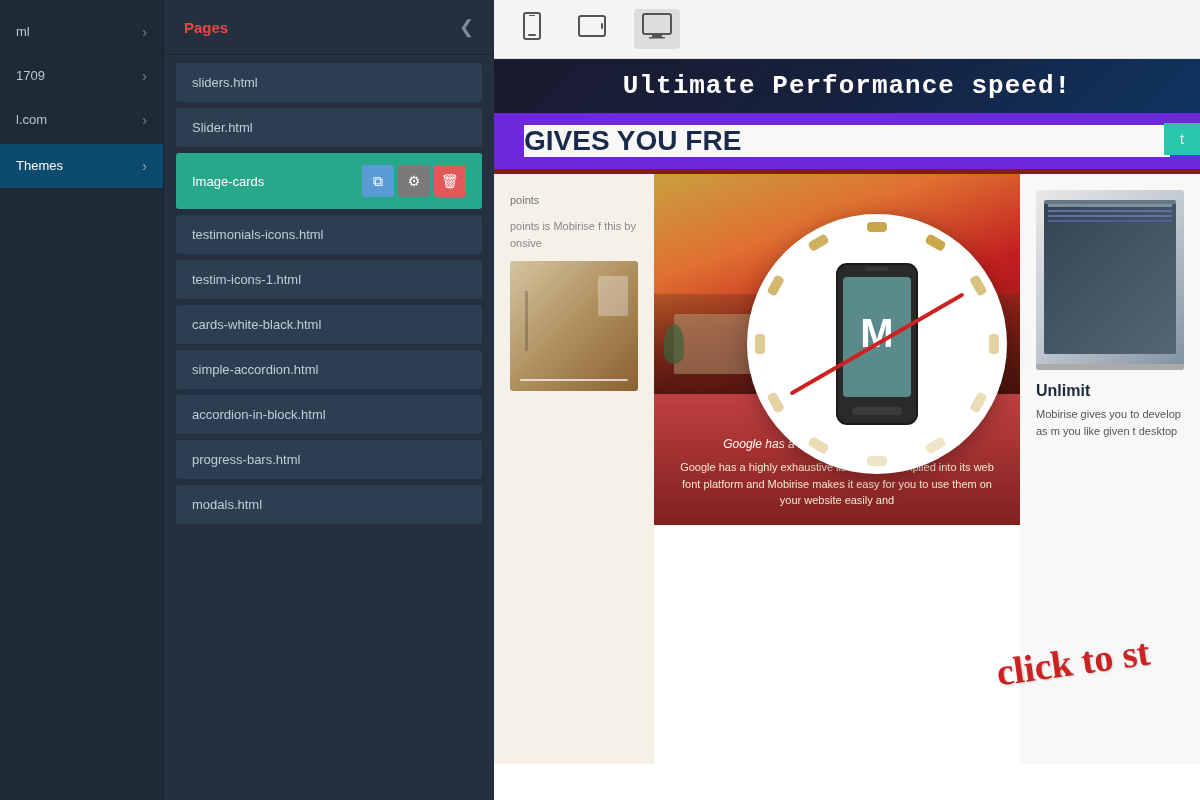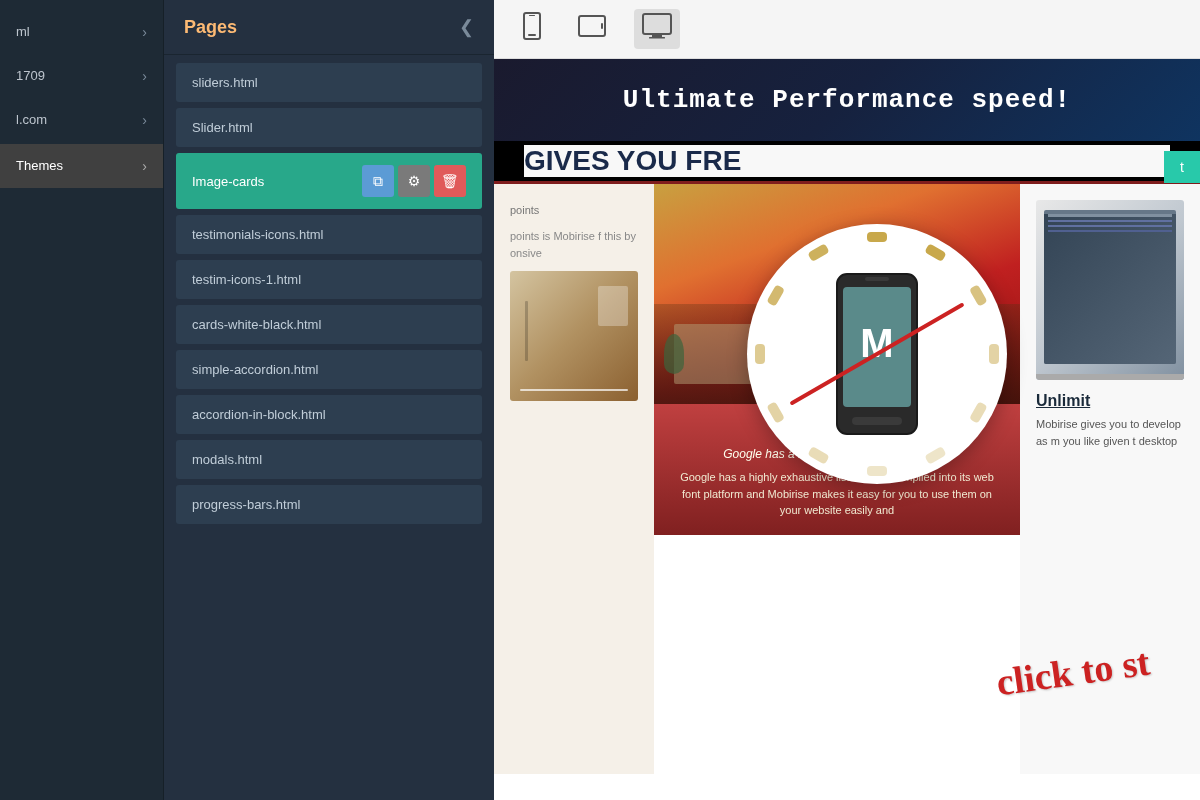--- a/index.html
+++ b/index.html
@@ -41,22 +41,22 @@
       flex-direction: column;
     }
     .pages-header {
       display: flex;
       align-items: center;
       justify-content: space-between;
       padding: 16px 20px;
       border-bottom: 1px solid #1a2530;
     }
     .pages-title {
-      color: #fdba74;
-      font-size: 18px;
+      color: #ef4444;
+      font-size: 15px;
       font-weight: 600;
     }
     .pages-close-btn {
       color: #7a8a9a;
       font-size: 18px;
       cursor: pointer;
       background: none;
       border: none;
     }
     .pages-list {
@@ -135,21 +135,21 @@
     .preview-inner {
       width: 100%;
       height: 100%;
       position: relative;
       overflow: hidden;
     }
 
     
     .preview-banner {
       background: linear-gradient(135deg, #1a1a2e 0%, #16213e 50%, #0f3460 100%);
-      padding: 26px 30px;
+      padding: 12px 30px;
       text-align: center;
     }
     .preview-banner-text {
       font-family: 'Courier New', monospace;
       font-size: 26px;
       font-weight: bold;
       color: #fff;
       letter-spacing: 1px;
     }
 
@@ -195,21 +195,20 @@
       width: 180px;
       background: #f8f8f8;
       padding: 16px;
       overflow: hidden;
     }
     .right-card-title {
       font-size: 16px;
       font-weight: bold;
       color: #1a2a3a;
       margin-bottom: 6px;
-      text-decoration: underline;
     }
     .right-card-body {
       font-size: 11px;
       color: #555;
       line-height: 1.5;
     }
 
     
     .phone-circle-overlay {
       position: absolute;
@@ -259,21 +258,21 @@
   </div>
   <div class="sidebar-item-left">
     <span class="sidebar-item-text">1709</span>
     <span class="chevron">›</span>
   </div>
   <div class="sidebar-item-left">
     <span class="sidebar-item-text">l.com</span>
     <span class="chevron">›</span>
   </div>
 
-  <div class="sidebar-item-left" style="background:#404040; margin: 2px 0;">
+  <div class="sidebar-item-left" style="background:#0c4a6e; margin: 2px 0;">
     <span class="sidebar-item-text" style="color:#fff;">Themes</span>
     <span class="chevron" style="color:#aaa;">›</span>
   </div>
 </div>
 
 <div class="pages-panel">
   <div class="pages-header">
     <span class="pages-title">Pages</span>
     <button class="pages-close-btn">❮</button>
   </div>
@@ -310,25 +309,25 @@
 
     <div class="page-item">
       <span>simple-accordion.html</span>
     </div>
 
     <div class="page-item">
       <span>accordion-in-block.html</span>
     </div>
 
     <div class="page-item">
+      <span>progress-bars.html</span>
+    </div>
+
+    <div class="page-item">
       <span>modals.html</span>
-    </div>
-
-    <div class="page-item">
-      <span>progress-bars.html</span>
     </div>
 
   </div>
 </div>
 
 <div class="preview-area">
 
   <div class="preview-toolbar">
     <span class="device-icon" title="Mobile">
       <svg width="20" height="28" viewBox="0 0 20 28" fill="none">
@@ -352,21 +351,21 @@
     </span>
   </div>
 
   <div class="preview-content">
     <div class="preview-inner">
 
       <div class="preview-banner">
         <span class="preview-banner-text">Ultimate Performance speed!</span>
       </div>
 
-      <div style="background:#000000; padding: 4px 30px; border-bottom: 3px solid #7f1d1d; position: relative;">
+      <div style="background:#6d28d9; padding: 12px 30px; border-bottom: 5px solid #7f1d1d; position: relative;">
         <span class="gives-text" style="display:block; padding:0;">GIVES YOU FRE</span>
         <button class="teal-btn">t</button>
       </div>
 
       <div style="display:flex; height: 590px; position: relative;">
 
         <div class="preview-left-col">
           <div style="font-size:11px; color:#777; margin-bottom:12px;">points</div>
           <div style="font-size:11px; color:#888; line-height:1.5;">points is Mobirise f this by onsive</div>
 

